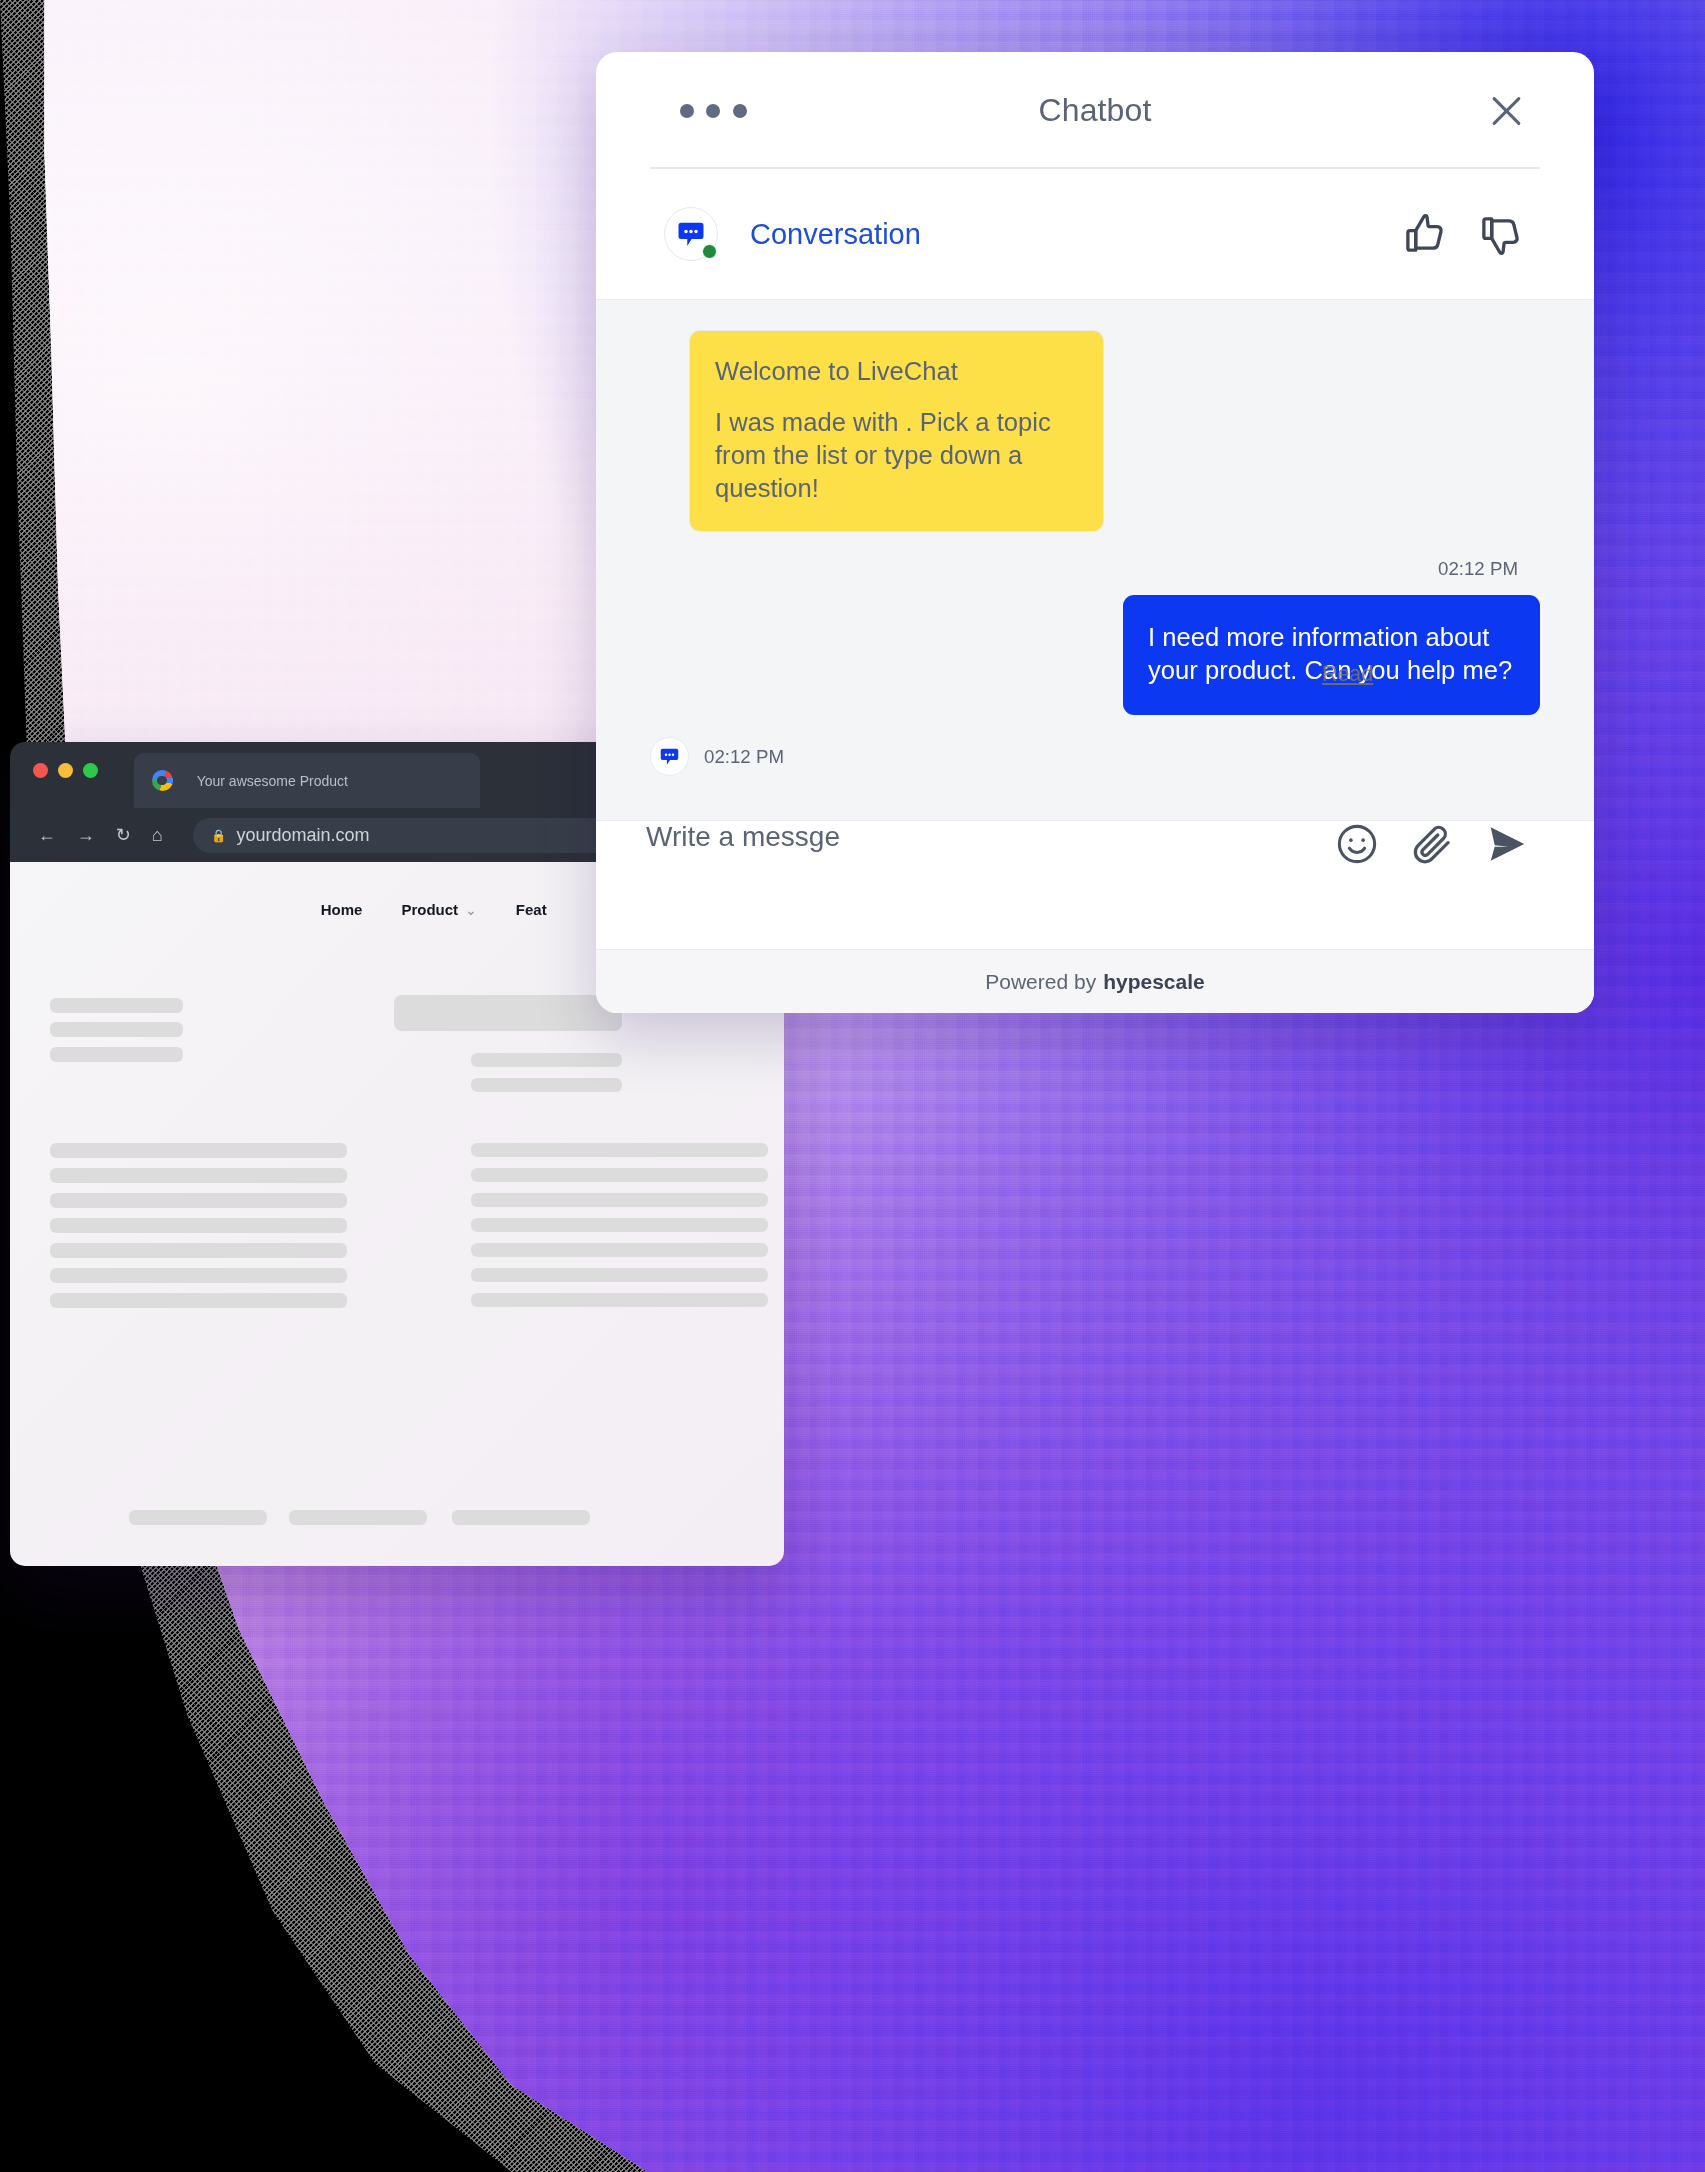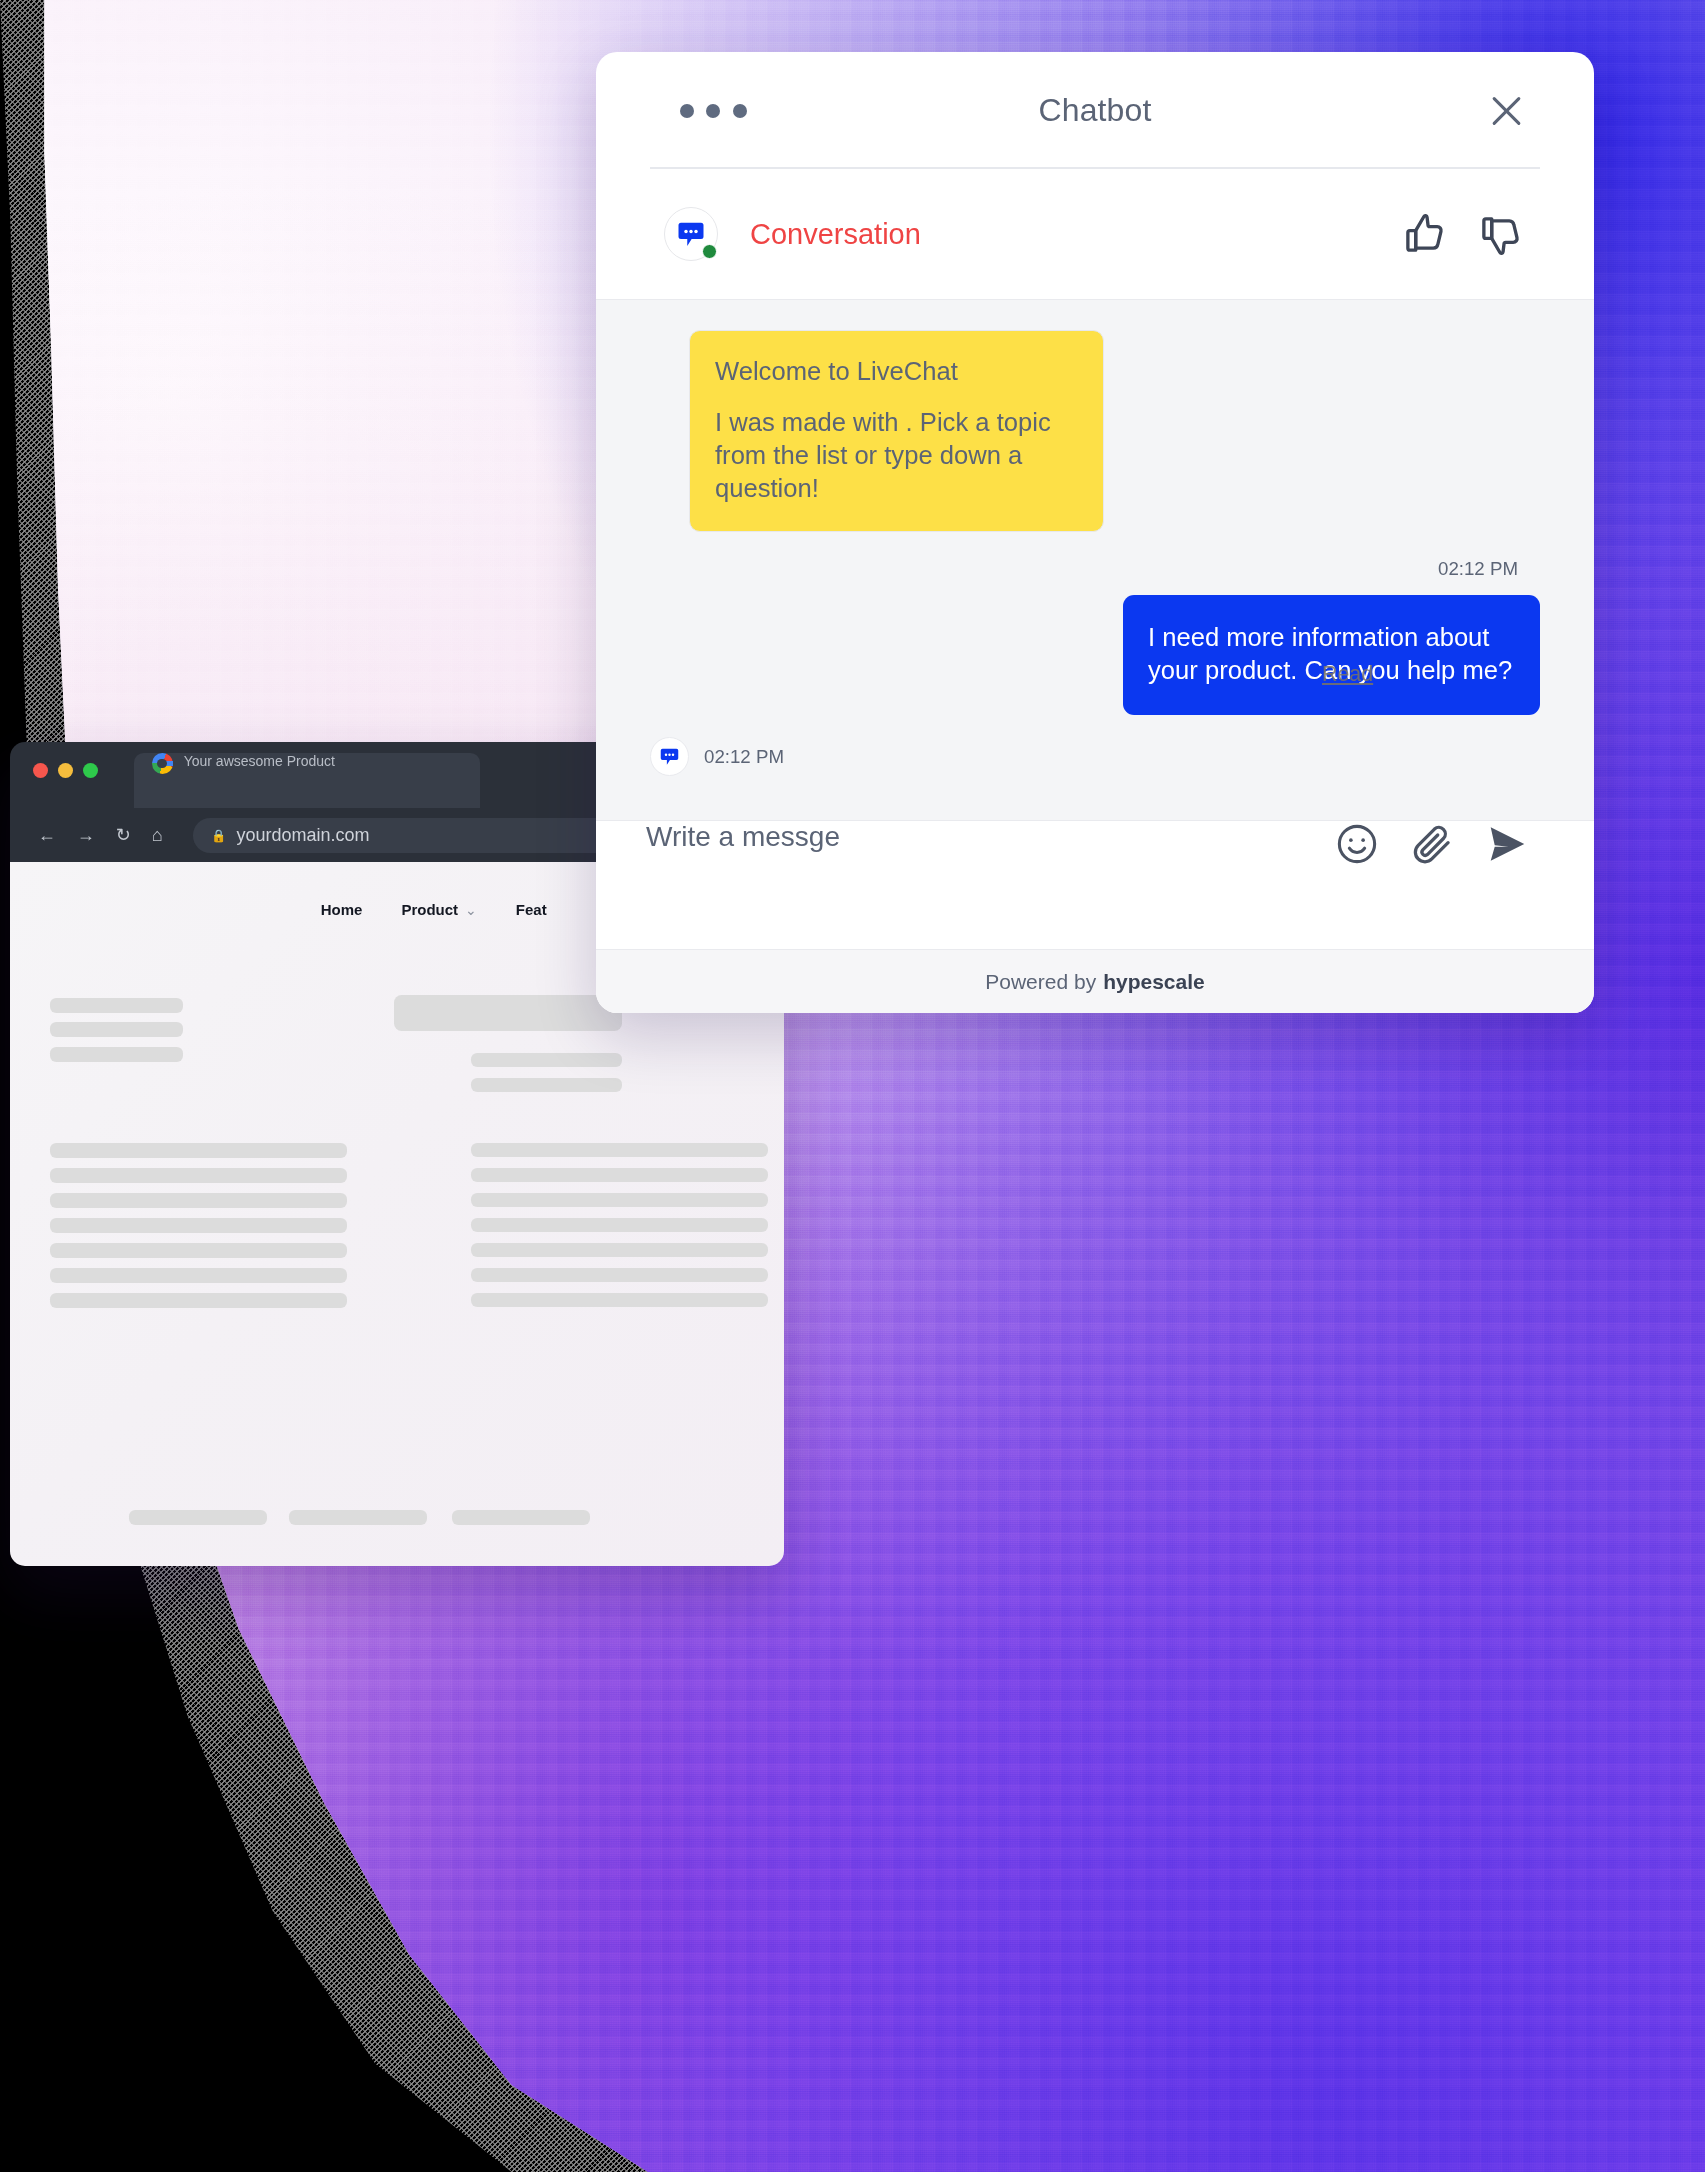--- a/index.html
+++ b/index.html
@@ -104,22 +104,22 @@
   .dot.r { background: #f6564d; }
   .dot.y { background: #f5bd3d; }
   .dot.g { background: #2ec94b; }
   .browser-tab {
     position: absolute;
     left: 124px; top: 11px;
     height: 55px;
     width: 346px;
     background: #383e49;
     border-radius: 9.7px 9.7px 0 0;
-    display: flex; align-items: flex-start;
-    padding-left: 18px; gap: 11px;
+    display: flex; align-items: center;
+    padding-left: 18px; gap: 24px;
   }
   .g-logo {
     width: 21px; height: 21px; border-radius: 50%;
     background:
       conic-gradient(from 20deg,
         #ea4335 0deg 90deg,
         #fbbc05 90deg 175deg,
         #34a853 175deg 255deg,
         #4285f4 255deg 360deg);
     position: relative;
@@ -228,21 +228,21 @@
     position: relative; flex: 0 0 auto;
     display: flex; align-items: center; justify-content: center;
   }
   .online-dot {
     position: absolute; right: 0px; bottom: 1.4px;
     width: 15px; height: 15px; border-radius: 50%;
     background: #1f8a3d; border: 1.4px solid #fff;
   }
   .conv-label {
     margin-left: 32px;
-    font-size: 29px; color: #ef4444;
+    font-size: 29px; color: #1d4ed8;
     flex: 1 1 auto;
   }
   .fb-btn { width: 47px; height: 47px; flex: 0 0 auto; }
   .fb-btn + .fb-btn { margin-left: 29px; }
 
   .chat-body {
     flex: 1 1 auto;
     background: #f4f5f7;
     border-top: 1.4px solid #e9eaee;
     padding: 30px 54px 21px 54px;

